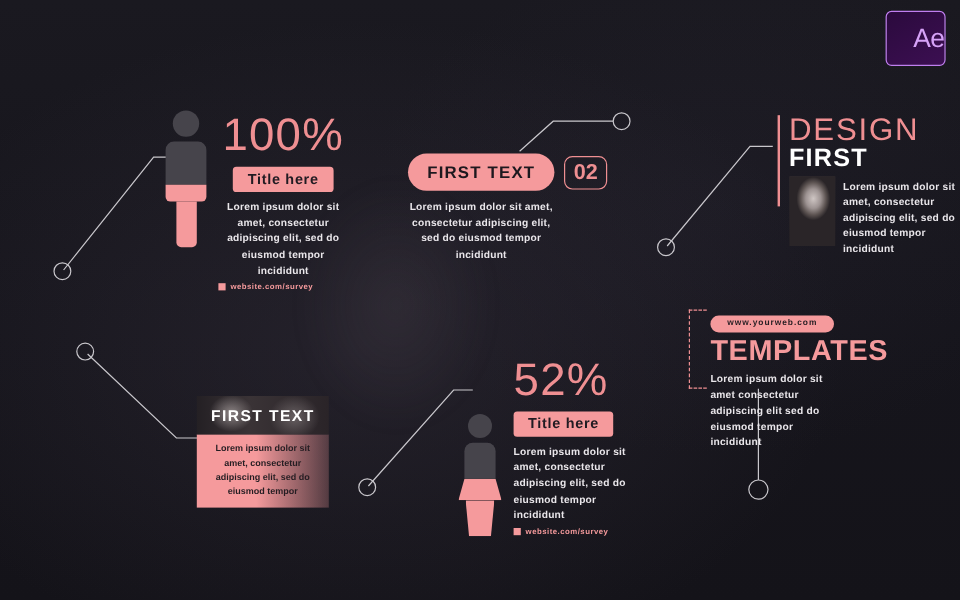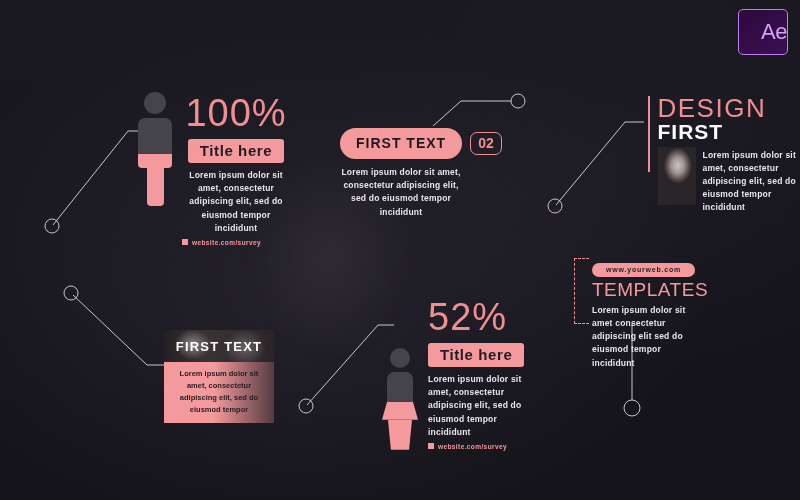--- a/index.html
+++ b/index.html
@@ -29,21 +29,21 @@
 
   .node{position:absolute;}
 
   
   .pct-num{
     font-size:38px;letter-spacing:1px;font-weight:300;
     color:#ef8f92;line-height:1;
   }
   .pill{
     display:inline-block;background:#f59a9c;color:#211b22;
-    font-size:15px;font-weight:700;letter-spacing:.6px;
+    font-size:12px;font-weight:700;letter-spacing:.6px;
     padding:3px 12px 4px;border-radius:3px;
   }
   .body-txt{
     color:#e9e6ea;font-size:8.5px;font-weight:700;line-height:1.55;
     letter-spacing:.2px;
   }
   .url-row{display:flex;align-items:center;gap:4px;margin-top:4px;}
   .url-sq{width:6px;height:6px;background:#f59a9c;display:block;}
   .url-txt{color:#f59a9c;font-size:6.5px;font-weight:700;letter-spacing:.4px;}
 
@@ -54,21 +54,21 @@
   .fig .legs{background:#f59a9c;}
 
   
   .ft-pill{
     background:#f59a9c;color:#1d181e;border-radius:16px;
     font-size:14px;font-weight:700;letter-spacing:1px;
     padding:7px 16px 8px;display:inline-block;
   }
   .num-box{
     border:1.5px solid #ef8f92;border-radius:7px;color:#ef8f92;
-    font-size:14px;font-weight:700;padding:2px 7px 3px;display:inline-block;
+    font-size:18px;font-weight:700;padding:2px 7px 3px;display:inline-block;
   }
 
   
   .dt-bar{width:1.5px;background:#ef8f92;}
   .dt-design{
     font-size:26px;font-weight:300;letter-spacing:1.5px;color:#ef8f92;line-height:.95;
   }
   .dt-trends{
     font-size:21px;font-weight:700;letter-spacing:1px;color:#ffffff;line-height:1;
   }
@@ -104,21 +104,21 @@
   .dashed-box{
     border:1.5px dashed #ef8f92;border-right:none;
     width:14px;position:absolute;left:0;top:0;bottom:0;
   }
   .tpl-pill{
     background:#f59a9c;color:#241d22;border-radius:10px;
     font-size:7px;font-weight:700;letter-spacing:.8px;
     padding:3px 14px 4px;display:inline-block;
   }
   .tpl-title{
-    color:#f59a9c;font-size:19px;font-weight:400;letter-spacing:.5px;line-height:1.1;
+    color:#f59a9c;font-size:24px;font-weight:700;letter-spacing:.5px;line-height:1.1;
   }
 
   
   .ae{
     position:absolute;right:12px;top:9px;width:48px;height:44px;
     border:1.5px solid #c07ef0;border-radius:5px;
     background:linear-gradient(150deg,#2b0a3d,#3c0f52);
     display:flex;align-items:center;justify-content:flex-end;
   }
   .ae span{color:#d6a2f7;font-size:22px;font-weight:400;letter-spacing:-.5px;}

